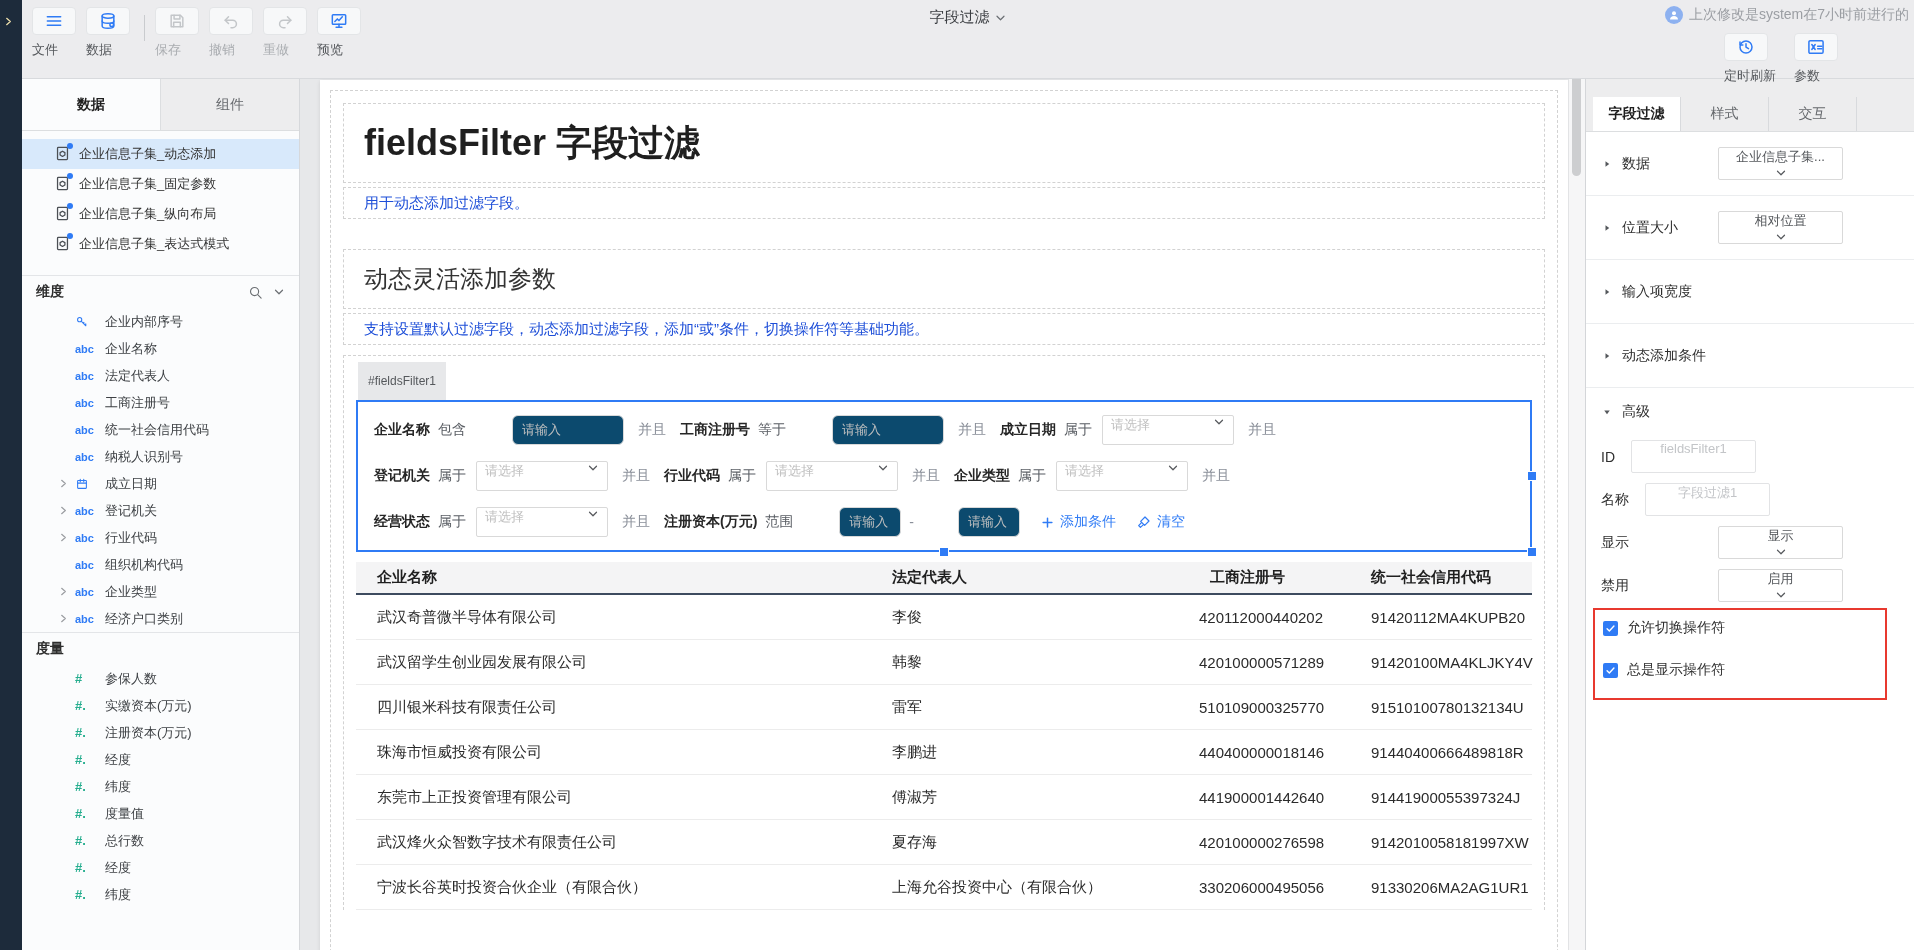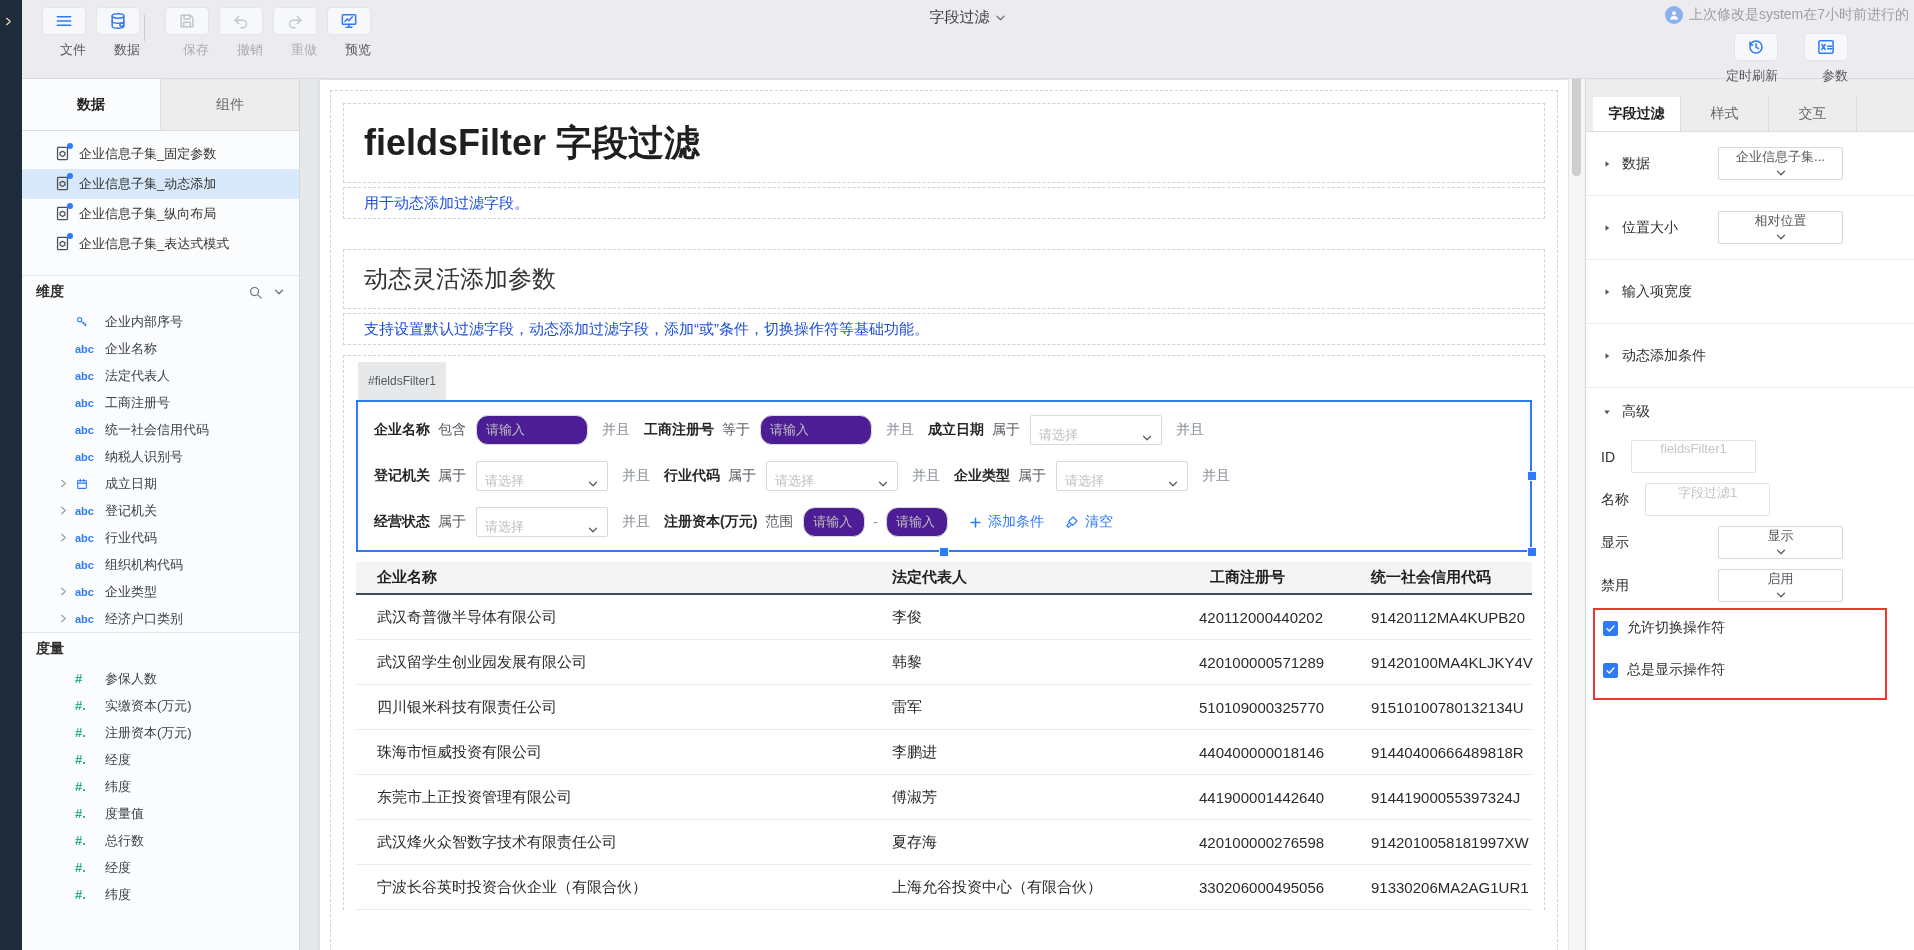--- a/index.html
+++ b/index.html
@@ -7,21 +7,21 @@
   body { font-family:"Liberation Sans","DejaVu Sans",sans-serif; background:#fff; position:relative; color:#333; }
   .ic svg { display:block; }
 
   
   .dark-strip { position:absolute; left:0; top:0; width:22px; height:100%; background:#1d2b3b; z-index:30; }
   .strip-chevron { position:absolute; left:3px; top:16px; color:#f2e3ae; }
 
   
   .topbar { position:absolute; left:22px; right:0; top:0; height:79px; background:#ececee; border-bottom:1px solid #d8dadd; z-index:20; }
   .toolbar { position:absolute; left:10px; top:7px; display:flex; align-items:flex-start; }
-  .tool { width:54px; display:flex; flex-direction:column; align-items:flex-end; cursor:pointer; }
+  .tool { width:54px; display:flex; flex-direction:column; align-items:flex-start; cursor:pointer; }
   .tool .ibox { width:44px; height:28px; background:#f7f8f9; border:1px solid #e3e5e7; border-radius:4px; display:flex; align-items:center; justify-content:center; color:var(--accent,#2f7bf5); }
   .tool .lbl { font-size:13px; color:#55585c; margin-top:6px; }
   .tool.disabled .ibox { color:#c3c6c9; }
   .tool.disabled .lbl { color:#aaadb1; }
   .tb-sep { width:1px; height:26px; background:#c9cbce; margin:8px 10px 0 4px; }
   .doc-title { position:absolute; left:50%; top:8px; transform:translateX(-50%); font-size:15px; color:#3a3d41; display:flex; align-items:center; gap:5px; cursor:pointer; }
   .doc-title .ic { color:#6b6f73; }
   .last-modified { position:absolute; right:5px; top:6px; display:flex; align-items:center; gap:6px; font-size:14px; color:#9b9ea3; white-space:nowrap; }
   .avatar { width:18px; height:18px; border-radius:50%; background:#8db1f0; color:#fff; display:flex; align-items:center; justify-content:center; }
   .top-tools { position:absolute; right:66px; top:33px; display:flex; gap:16px; }
@@ -60,22 +60,22 @@
   .gap30 { height:30px; }
   .stitle-blk { padding:12px 20px; margin-bottom:4px; }
   .section-title { font-size:24px; font-weight:500; color:#333; line-height:34px; }
   .widget-blk { border:1px dashed #d2d2d2; border-bottom:none; margin-top:10px; padding:6px 12px 0; }
   .widget-tag { display:inline-block; background:#e7e8ea; color:#55585c; font-size:12px; padding:12px 10px; margin-left:2px; }
   .fpanel { position:relative; border:2px solid var(--accent,#2f7bf5); background:#fff; padding:5px 0 5px 16px; }
   .frow { height:46px; display:flex; align-items:center; font-size:14px; white-space:nowrap; }
   .fname { font-weight:bold; color:#262626; margin-right:8px; }
   .fop { color:#595d63; margin-right:10px; }
   .fand { color:#8a8f99; margin:0 14px; }
-  .finput { width:112px; height:30px; border:1px solid #d9d9d9; border-radius:12px; display:flex; align-items:center; padding:0 9px; font-size:13px; color:#bfbfbf; background:#4c1d95; }
-  .fselect { width:132px; height:30px; border:1px solid #d9d9d9; border-radius:2px; display:flex; align-items:flex-end; padding:0 8px; font-size:13px; color:#bfbfbf; background:#fff; cursor:pointer; }
+  .finput { width:112px; height:30px; border:1px solid #d9d9d9; border-radius:6px; display:flex; align-items:center; padding:0 9px; font-size:13px; color:#bfbfbf; background:#0c4a6e;margin-left:36px; }
+  .fselect { width:132px; height:30px; border:1px solid #d9d9d9; border-radius:2px; display:flex; align-items:flex-start; padding:0 8px; font-size:13px; color:#bfbfbf; background:#fff; cursor:pointer; }
   .fselect .sp { flex:1; }
   .fselect .ic { color:#55585c; }
   .fsmall { width:62px; }
   .fdash { color:#8a8f99; margin:0 8px; }
   .flink { display:flex; align-items:center; gap:5px; color:var(--accent,#2f7bf5); font-size:14px; margin-left:20px; cursor:pointer; }
   .handle { position:absolute; width:10px; height:10px; background:var(--accent,#2f7bf5); border:1px solid #fff; z-index:5; }
   .h-rm { right:-7px; top:50%; margin-top:-5px; }
   .h-bc { left:50%; bottom:-7px; margin-left:-5px; }
   .h-br { right:-7px; bottom:-7px; }
 
@@ -239,33 +239,33 @@
     </div>
     </div>
 </div>
 
 <div class="left-panel">
   <div class="lp-tabs">
       <div class="lp-tab active">数据</div>
       <div class="lp-tab ">组件</div>
     </div>
   <div class="dataset-list">
+      <div class="ds-item selected">
+      <span class="ds-ic"><svg width="17" height="17" viewBox="0 0 24 24" fill="none" stroke="currentColor" stroke-width="1.8" stroke-linecap="round" stroke-linejoin="round">
+            <rect x="5" y="3.5" width="14" height="17" rx="1.2"></rect>
+            <path d="M12 8.8l3.4 2v3.4l-3.4 2-3.4-2v-3.4z"></path>
+          </svg><span class="dot"></span></span>
+      <span>企业信息子集_动态添加</span>
+    </div>
       <div class="ds-item ">
       <span class="ds-ic"><svg width="17" height="17" viewBox="0 0 24 24" fill="none" stroke="currentColor" stroke-width="1.8" stroke-linecap="round" stroke-linejoin="round">
             <rect x="5" y="3.5" width="14" height="17" rx="1.2"></rect>
             <path d="M12 8.8l3.4 2v3.4l-3.4 2-3.4-2v-3.4z"></path>
           </svg><span class="dot"></span></span>
       <span>企业信息子集_固定参数</span>
-    </div>
-      <div class="ds-item selected">
-      <span class="ds-ic"><svg width="17" height="17" viewBox="0 0 24 24" fill="none" stroke="currentColor" stroke-width="1.8" stroke-linecap="round" stroke-linejoin="round">
-            <rect x="5" y="3.5" width="14" height="17" rx="1.2"></rect>
-            <path d="M12 8.8l3.4 2v3.4l-3.4 2-3.4-2v-3.4z"></path>
-          </svg><span class="dot"></span></span>
-      <span>企业信息子集_动态添加</span>
     </div>
       <div class="ds-item ">
       <span class="ds-ic"><svg width="17" height="17" viewBox="0 0 24 24" fill="none" stroke="currentColor" stroke-width="1.8" stroke-linecap="round" stroke-linejoin="round">
             <rect x="5" y="3.5" width="14" height="17" rx="1.2"></rect>
             <path d="M12 8.8l3.4 2v3.4l-3.4 2-3.4-2v-3.4z"></path>
           </svg><span class="dot"></span></span>
       <span>企业信息子集_纵向布局</span>
     </div>
       <div class="ds-item ">
       <span class="ds-ic"><svg width="17" height="17" viewBox="0 0 24 24" fill="none" stroke="currentColor" stroke-width="1.8" stroke-linecap="round" stroke-linejoin="round">

